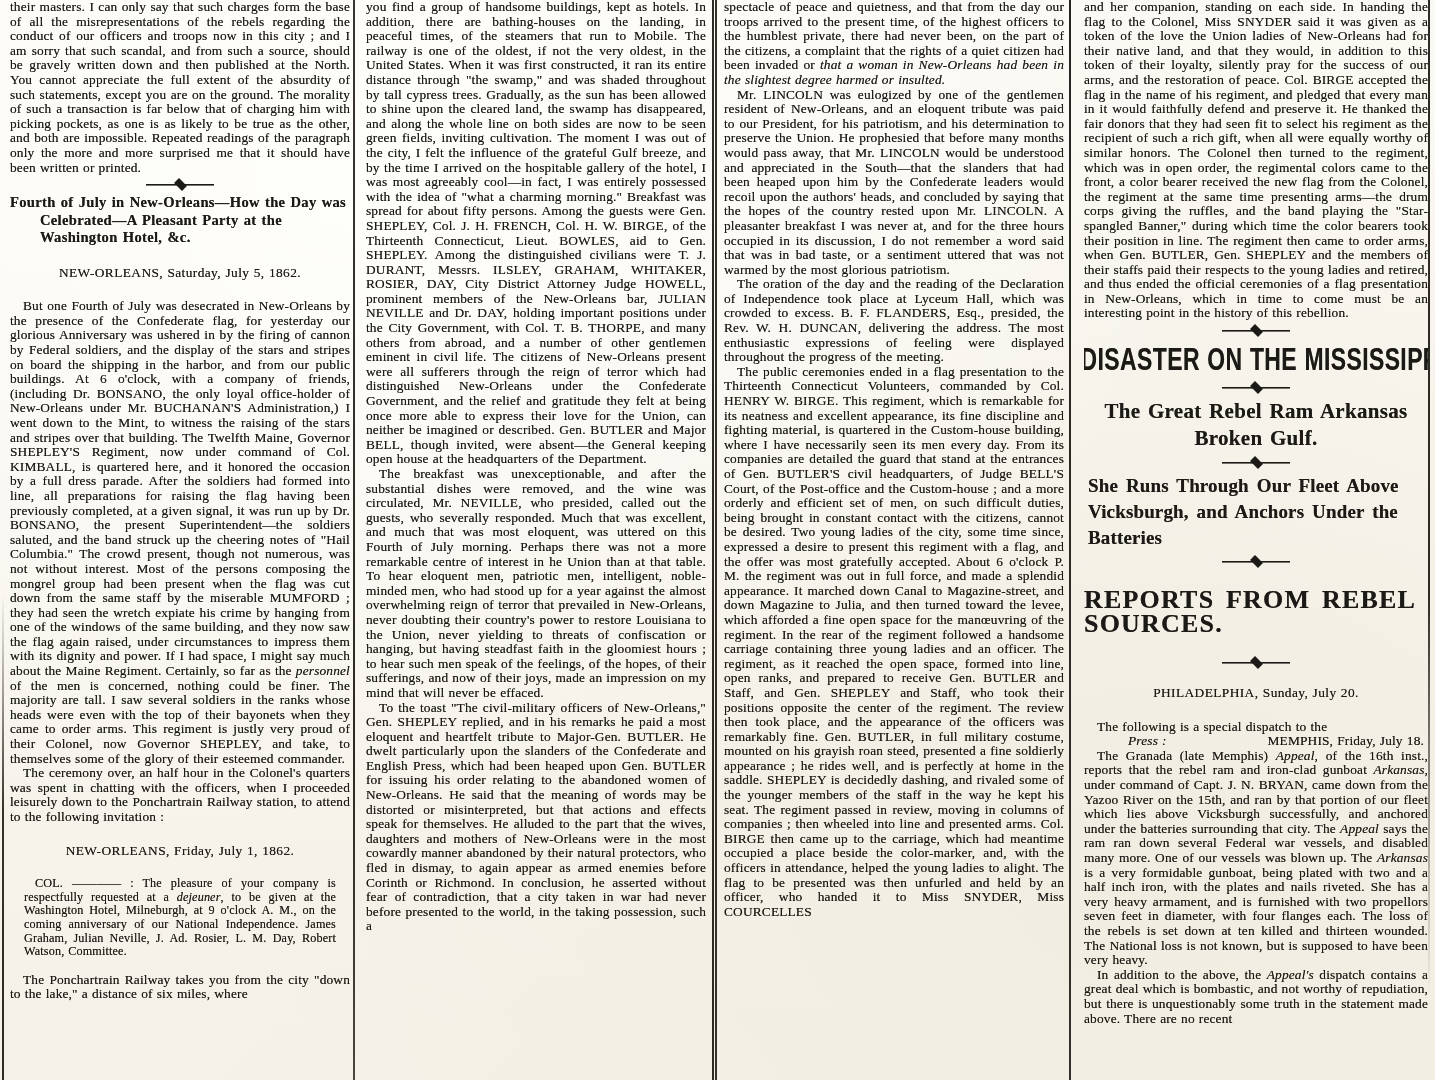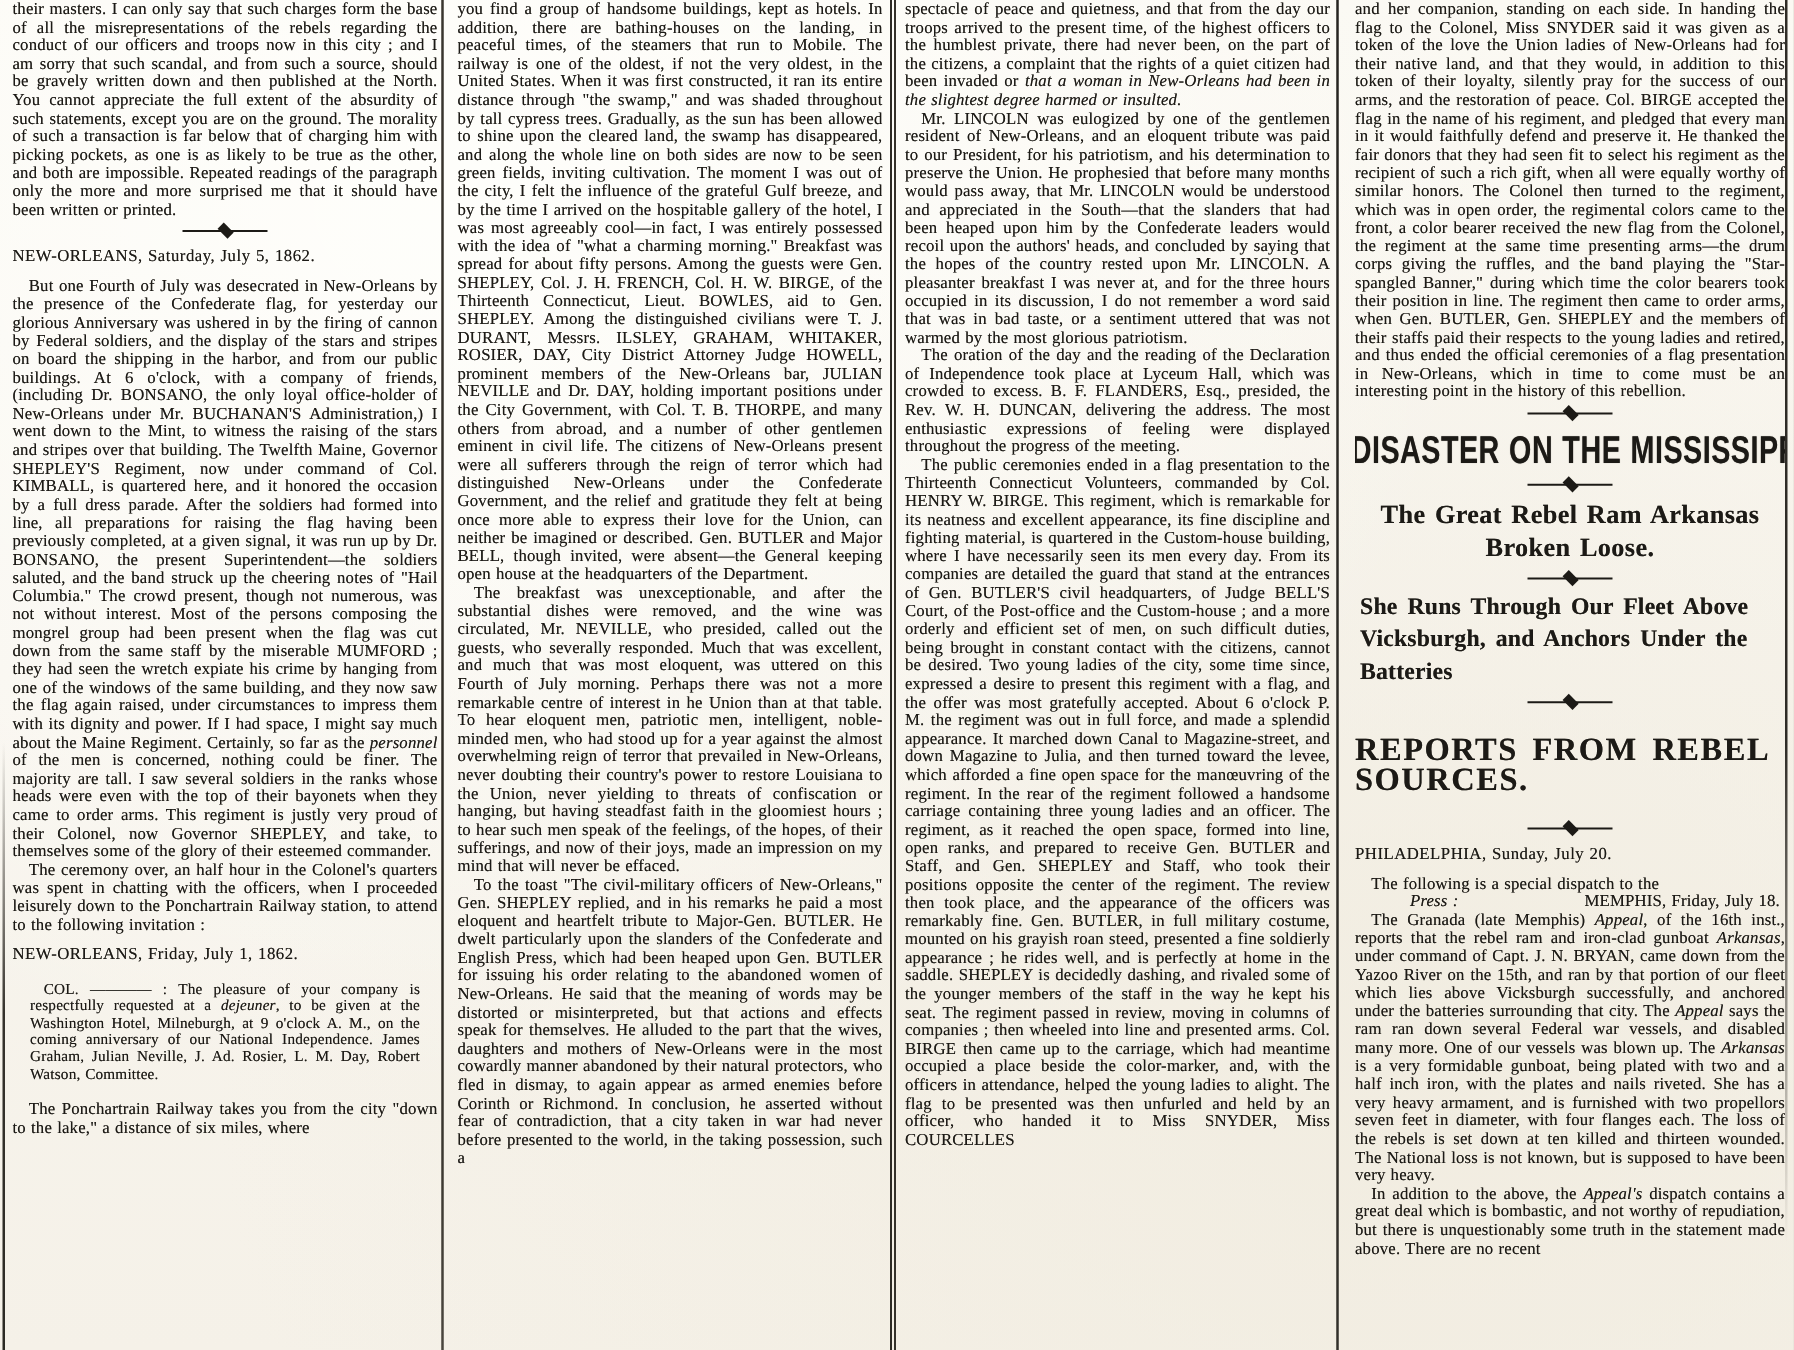--- a/index.html
+++ b/index.html
@@ -36,21 +36,21 @@
   #ruleE{left:2px;width:2px;height:1080px;background:linear-gradient(180deg,rgba(46,43,38,0) 0%,rgba(46,43,38,0) 55%,#35322c 75%,#2c2a24 100%);}
   .p{margin:0;text-indent:13px;}
   .pc{text-indent:0;}
   .head{
     font-weight:bold;font-size:14.6px;line-height:17.5px;
     text-align:left;margin:5px 0 4px 0;
     padding-left:30px;text-indent:-30px;
     letter-spacing:.3px;word-spacing:1.2px;
   }
   .dateline{
-    text-align:left;margin:9px 0;
+    text-align:center;margin:19px 0;
     letter-spacing:.4px;
   }
   .small{font-size:12.2px;line-height:13.6px;margin:14px;text-indent:11px;}
   .divider{
     width:68px;height:9px;margin:5px auto 5px auto;position:relative;
     background:linear-gradient(#1c1a16,#1c1a16) center/100% 1.6px no-repeat;
     display:flex;align-items:center;justify-content:center;
   }
   .diamond{
     width:7px;height:7px;background:#1c1a16;
@@ -82,20 +82,21 @@
 </style>
 </head>
 <body>
 
 <div id="page">
   <div class="col" id="col1">
       <div class="p pc">their masters.  I can only say that such charges form the base of all the misrepresentations of the rebels regarding the conduct of our officers and troops now in this city ; and I am sorry that such scandal, and from such a source, should be gravely written down and then published at the North.  You cannot appreciate the full extent of the absurdity of such statements, except you are on the ground.  The morality of such a transaction is far below that of charging him with picking pockets, as one is as likely to be true as the other, and both are impossible.  Repeated readings of the paragraph only the more and more surprised me that it should have been written or printed.</div>
       <div class="divider">
         <span class="diamond"></span>
       </div>
+      <div class="head">Fourth of July in New-Orleans—How the Day was Celebrated—A Pleasant Party at the Washington Hotel, &amp;c.</div>
       <div class="dateline">NEW-ORLEANS, Saturday, July 5, 1862.</div>
       <div class="p">But one Fourth of July was desecrated in New-Orleans by the presence of the Confederate flag, for yesterday our glorious Anniversary was ushered in by the firing of cannon by Federal soldiers, and the display of the stars and stripes on board the shipping in the harbor, and from our public buildings.  At 6 o'clock, with a company of friends, (including Dr. BONSANO, the only loyal office-holder of New-Orleans under Mr. BUCHANAN'S Administration,) I went down to the Mint, to witness the raising of the stars and stripes over that building.  The Twelfth Maine, Governor SHEPLEY'S Regiment, now under command of Col. KIMBALL, is quartered here, and it honored the occasion by a full dress parade.  After the soldiers had formed into line, all preparations for raising the flag having been previously completed, at a given signal, it was run up by Dr. BONSANO, the present Superintendent—the soldiers saluted, and the band struck up the cheering notes of "Hail Columbia."  The crowd present, though not numerous, was not without interest.  Most of the persons composing the mongrel group had been present when the flag was cut down from the same staff by the miserable MUMFORD ; they had seen the wretch expiate his crime by hanging from one of the windows of the same building, and they now saw the flag again raised, under circumstances to impress them with its dignity and power.  If I had space, I might say much about the Maine Regiment.  Certainly, so far as the <i>personnel</i> of the men is concerned, nothing could be finer.  The majority are tall.  I saw several soldiers in the ranks whose heads were even with the top of their bayonets when they came to order arms.  This regiment is justly very proud of their Colonel, now Governor SHEPLEY, and take, to themselves some of the glory of their esteemed commander.</div>
       <div class="p">The ceremony over, an half hour in the Colonel's quarters was spent in chatting with the officers, when I proceeded leisurely down to the Ponchartrain Railway station, to attend to the following invitation :</div>
       <div class="dateline">NEW-ORLEANS, Friday, July 1, 1862.</div>
       <div class="small">COL. ———— :  The pleasure of your company is respectfully requested at a <i>dejeuner</i>, to be given at the Washington Hotel, Milneburgh, at 9 o'clock A. M., on the coming anniversary of our National Independence.  James Graham, Julian Neville, J. Ad. Rosier, L. M. Day, Robert Watson, Committee.</div>
       <div class="p">The Ponchartrain Railway takes you from the city "down to the lake," a distance of six miles, where</div>
     </div>
   <div class="col" id="col2">
       <div class="p pc">you find a group of handsome buildings, kept as hotels.  In addition, there are bathing-houses on the landing, in peaceful times, of the steamers that run to Mobile.  The railway is one of the oldest, if not the very oldest, in the United States.  When it was first constructed, it ran its entire distance through "the swamp," and was shaded throughout by tall cypress trees.  Gradually, as the sun has been allowed to shine upon the cleared land, the swamp has disappeared, and along the whole line on both sides are now to be seen green fields, inviting cultivation.  The moment I was out of the city, I felt the influence of the grateful Gulf breeze, and by the time I arrived on the hospitable gallery of the hotel, I was most agreeably cool—in fact, I was entirely possessed with the idea of "what a charming morning."  Breakfast was spread for about fifty persons.  Among the guests were Gen. SHEPLEY, Col. J. H. FRENCH, Col. H. W. BIRGE, of the Thirteenth Connecticut, Lieut. BOWLES, aid to Gen. SHEPLEY.  Among the distinguished civilians were T. J. DURANT, Messrs. ILSLEY, GRAHAM, WHITAKER, ROSIER, DAY, City District Attorney Judge HOWELL, prominent members of the New-Orleans bar, JULIAN NEVILLE and Dr. DAY, holding important positions under the City Government, with Col. T. B. THORPE, and many others from abroad, and a number of other gentlemen eminent in civil life.  The citizens of New-Orleans present were all sufferers through the reign of terror which had distinguished New-Orleans under the Confederate Government, and the relief and gratitude they felt at being once more able to express their love for the Union, can neither be imagined or described.  Gen. BUTLER and Major BELL, though invited, were absent—the General keeping open house at the headquarters of the Department.</div>
       <div class="p">The breakfast was unexceptionable, and after the substantial dishes were removed, and the wine was circulated, Mr. NEVILLE, who presided, called out the guests, who severally responded.  Much that was excellent, and much that was most eloquent, was uttered on this Fourth of July morning.  Perhaps there was not a more remarkable centre of interest in he Union than at that table.  To hear eloquent men, patriotic men, intelligent, noble-minded men, who had stood up for a year against the almost overwhelming reign of terror that prevailed in New-Orleans, never doubting their country's power to restore Louisiana to the Union, never yielding to threats of confiscation or hanging, but having steadfast faith in the gloomiest hours ; to hear such men speak of the feelings, of the hopes, of their sufferings, and now of their joys, made an impression on my mind that will never be effaced.</div>
@@ -109,21 +110,21 @@
     </div>
   <div class="col" id="col4">
       <div class="p pc">and her companion, standing on each side.  In handing the flag to the Colonel, Miss SNYDER said it was given as a token of the love the Union ladies of New-Orleans had for their native land, and that they would, in addition to this token of their loyalty, silently pray for the success of our arms, and the restoration of peace.  Col. BIRGE accepted the flag in the name of his regiment, and pledged that every man in it would faithfully defend and preserve it.  He thanked the fair donors that they had seen fit to select his regiment as the recipient of such a rich gift, when all were equally worthy of similar honors.  The Colonel then turned to the regiment, which was in open order, the regimental colors came to the front, a color bearer received the new flag from the Colonel, the regiment at the same time presenting arms—the drum corps giving the ruffles, and the band playing the "Star-spangled Banner," during which time the color bearers took their position in line.  The regiment then came to order arms, when Gen. BUTLER, Gen. SHEPLEY and the members of their staffs paid their respects to the young ladies and retired, and thus ended the official ceremonies of a flag presentation in New-Orleans, which in time to come must be an interesting point in the history of this rebellion.</div>
       <div class="divider">
         <span class="diamond"></span>
       </div>
       <div class="headline">DISASTER ON THE MISSISSIPPI.</div>
       <div class="divider">
         <span class="diamond"></span>
       </div>
-      <div class="subhead">The Great Rebel Ram Arkansas Broken Loose.</div>
+      <div class="subhead">The Great Rebel Ram Arkansas Broken Gulf.</div>
       <div class="divider">
         <span class="diamond"></span>
       </div>
       <div class="subhead2">She Runs Through Our Fleet Above Vicksburgh, and Anchors Under the Batteries</div>
       <div class="divider">
         <span class="diamond"></span>
       </div>
       <div class="subhead3">REPORTS FROM REBEL SOURCES.</div>
       <div class="divider">
         <span class="diamond"></span>

